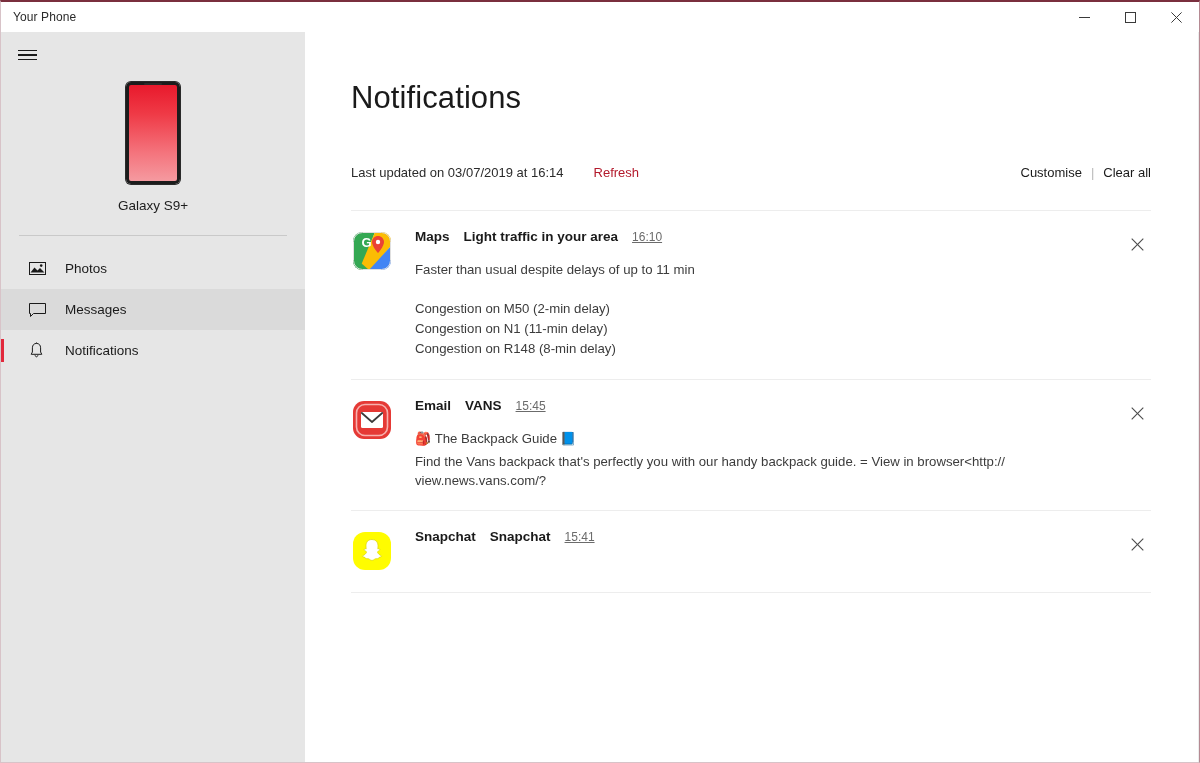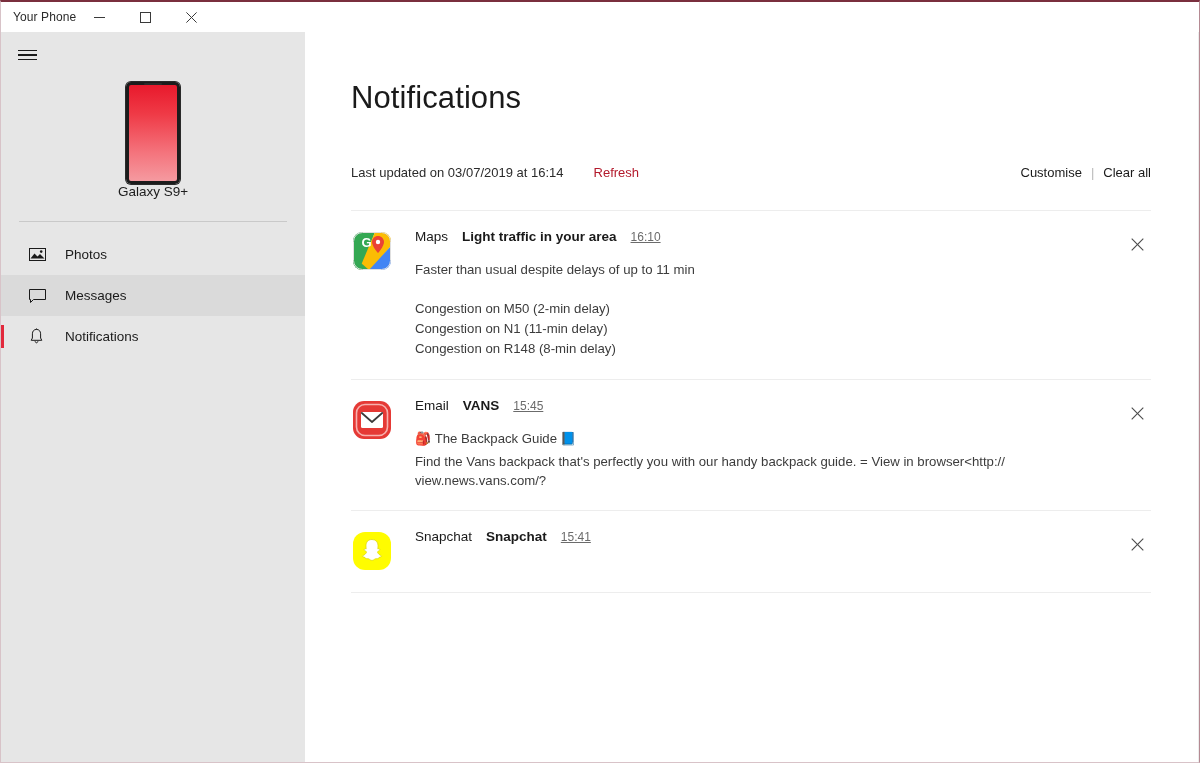--- a/index.html
+++ b/index.html
@@ -25,21 +25,21 @@
     flex-direction: column;
   }
 
   
   .titlebar {
     height: 30px;
     min-height: 30px;
     background: #ffffff;
     display: flex;
     align-items: center;
-    justify-content: flex-start;
+    justify-content: space-between;
     flex-shrink: 0;
   }
   .titlebar-title {
     font-size: 12px;
     color: #2b2b2b;
     padding-left: 12px;
     letter-spacing: .1px;
     white-space: nowrap;
   }
   .win-controls { display: flex; height: 30px; }
@@ -107,20 +107,21 @@
     position: absolute;
     top: -2px;
     left: 50%;
     transform: translateX(-50%);
     width: 18px;
     height: 2px;
     background: #2a2a2a;
     border-radius: 1px;
   }
   .device-name {
+    margin-top: 14px;
     font-size: 13.5px;
     color: #1d1d1d;
   }
 
   .sidebar-divider {
     height: 1px;
     background: #c9c9c9;
     margin: 22px 18px 0 18px;
   }
 
@@ -233,21 +234,21 @@
     flex: 1;
     min-width: 0;
   }
   .notif-head {
     display: flex;
     align-items: baseline;
     white-space: nowrap;
   }
   .notif-app {
     font-size: 13.5px;
-    font-weight: normal;
+    font-weight: bold;
     color: #1a1a1a;
   }
   .notif-title {
     font-size: 13.5px;
     font-weight: bold;
     color: #1a1a1a;
     margin-left: 14px;
   }
   .notif-time {
     font-size: 12px;

